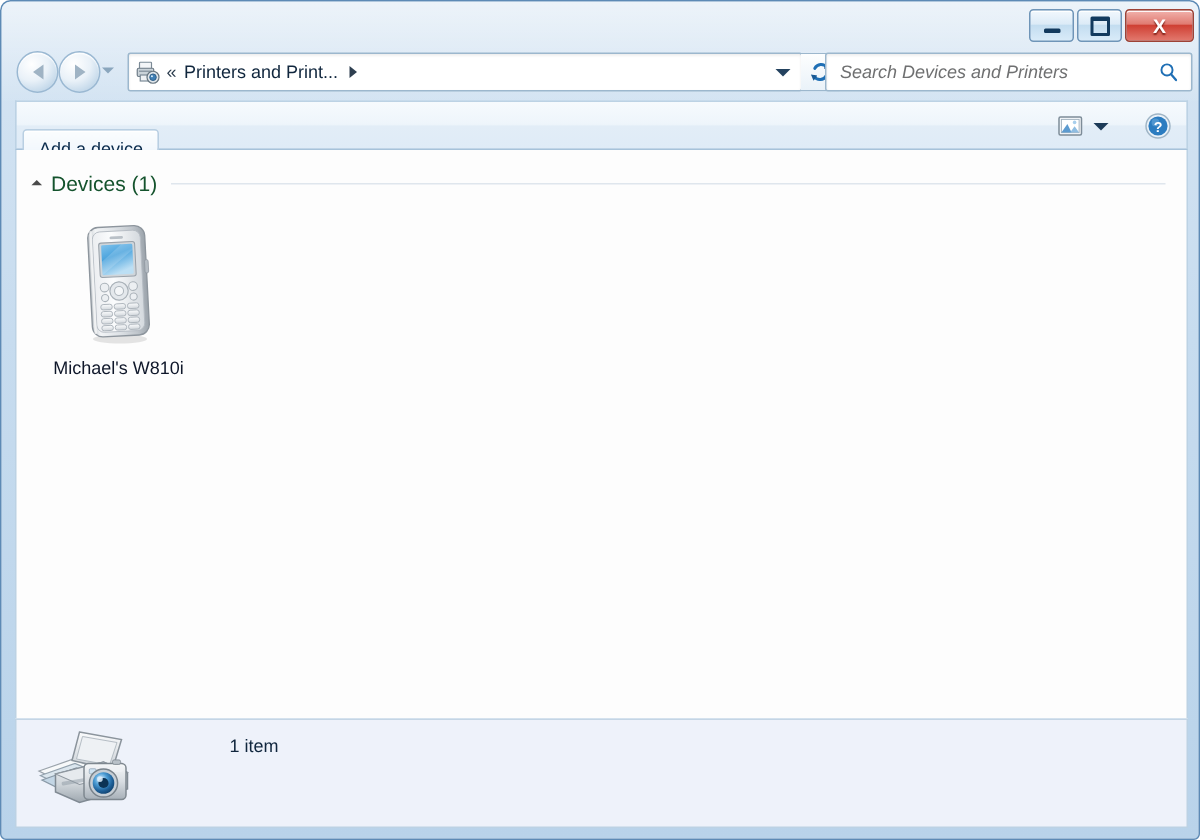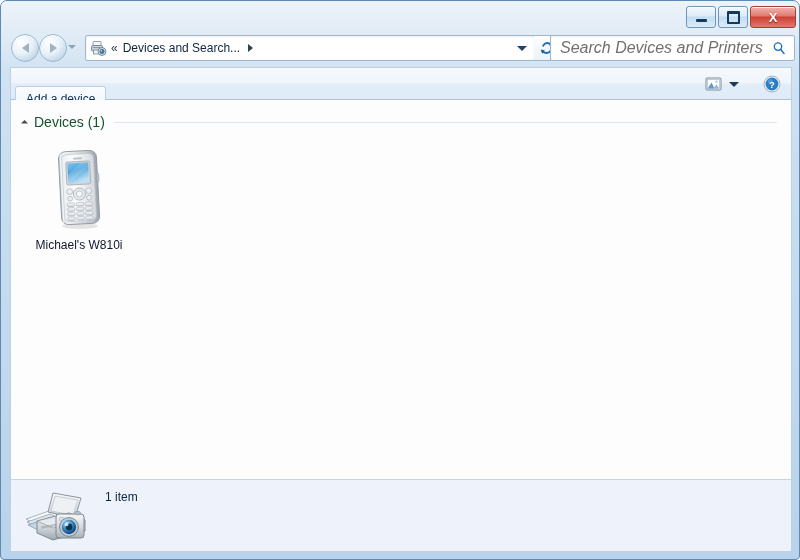--- a/index.html
+++ b/index.html
@@ -195,21 +195,21 @@
     display: flex;
     align-items: center;
     box-shadow: inset 0 1px 2px rgba(0,0,0,0.08);
   }
   #search-input {
     flex: 1;
     border: none;
     outline: none;
     background: transparent;
     font-family: "Liberation Sans", sans-serif;
-    font-size: 16px;
+    font-size: 12px;
     font-style: italic;
     color: #a16207;
     margin-left: 7px;
   }
   #search-input::placeholder { color: #6f7071; font-style: italic; opacity: 1; }
   #search-icon { margin-right: 8px; flex: none; }
 
   
   #toolbar {
     position: absolute;
@@ -337,21 +337,22 @@
   #statusbar {
     position: absolute;
     left: 9px; top: 478px;
     width: 782px;
     height: 73px;
     box-sizing: border-box;
     background: #eef2fa;
     border: 1px solid #bcd2e4;
     border-top: 1px solid #c4d5e5;
     display: flex;
-    align-items: center;
+    align-items: flex-start;
+    gap: 48px;
   }
   #status-icon {
     width: 70px;
     height: 62px;
     margin-left: 12px;
     display: flex;
     align-items: center;
     justify-content: center;
     flex: none;
   }
@@ -400,21 +401,21 @@
         <rect x="1" y="5.5" width="11" height="5.5" rx="1" fill="#c9d2d8" stroke="#6d7b87" stroke-width="0.8"></rect>
         <rect x="2.2" y="7" width="8.6" height="1" fill="#8d9aa5"></rect>
         <rect x="3" y="10" width="7" height="4" fill="#eef1f4" stroke="#7b8a96" stroke-width="0.8"></rect>
         <circle cx="11.5" cy="11.5" r="4" fill="#dfe5ea" stroke="#66757f" stroke-width="0.8"></circle>
         <circle cx="11.5" cy="11.5" r="2.2" fill="#3f7fb5" stroke="#2c5b84" stroke-width="0.6"></circle>
         <circle cx="10.8" cy="10.8" r="0.7" fill="#cfe6f7"></circle>
       </svg>
 
       <span class="crumb-chev">«</span>
 
-      <span class="crumb">Devices and Search...</span>
+      <span class="crumb">Printers and Print...</span>
       <div class="crumb-sep"></div>
 
       <div id="addr-dropdown">
         <div class="dd"></div>
       </div>
     </div>
 
     <div id="refresh-btn">
       <svg width="16" height="16" viewBox="0 0 16 16">
         <path d="M4.2 5.6 A4.6 4.6 0 0 1 12.2 5.0" stroke="#1f6fb5" stroke-width="2" fill="none" stroke-linecap="round"></path>

